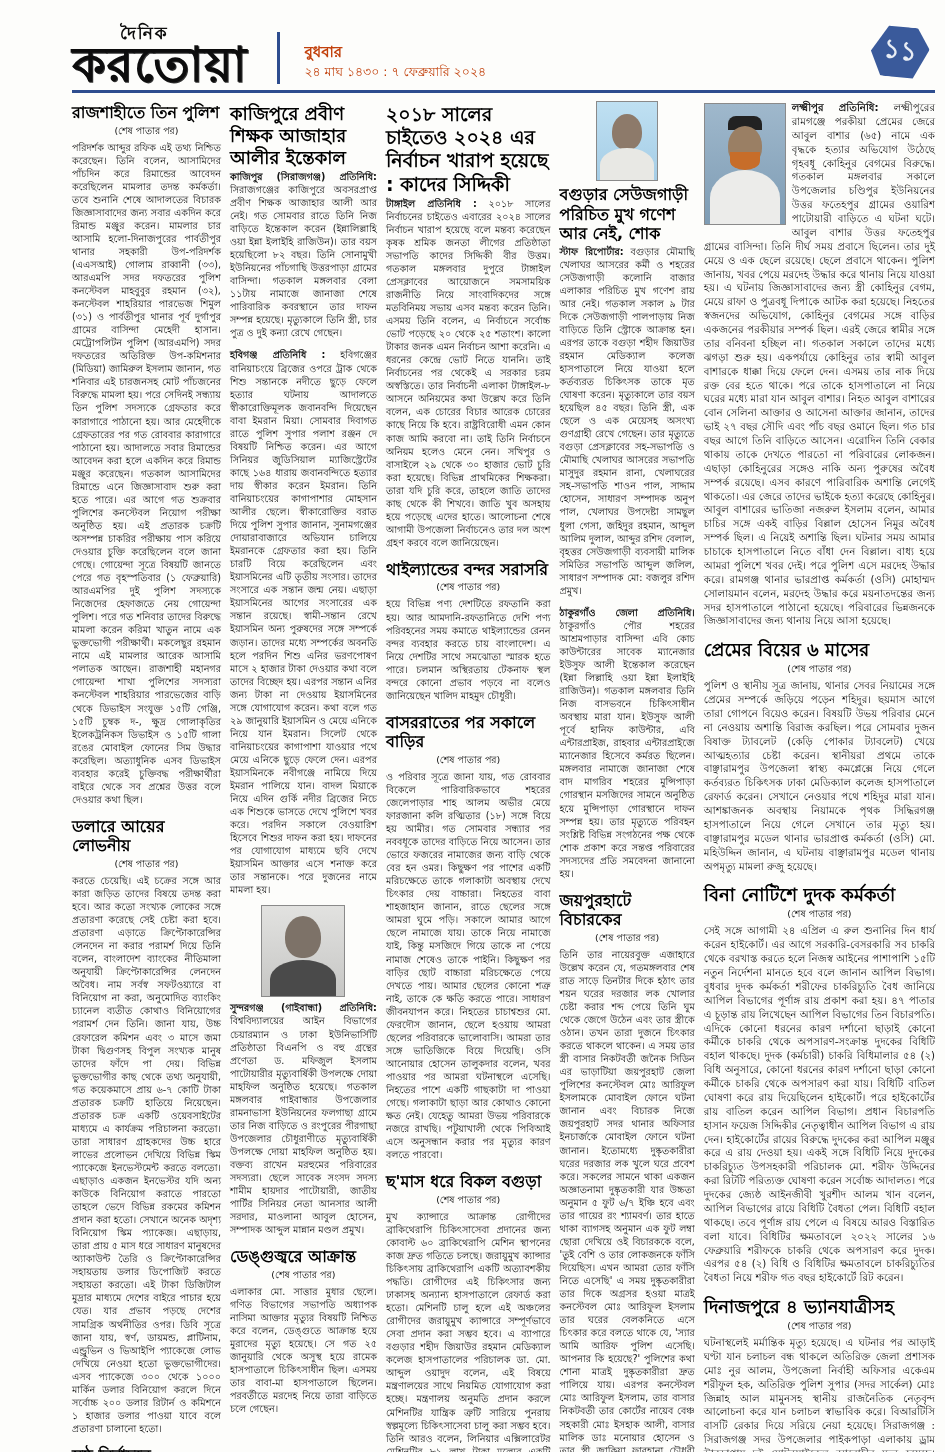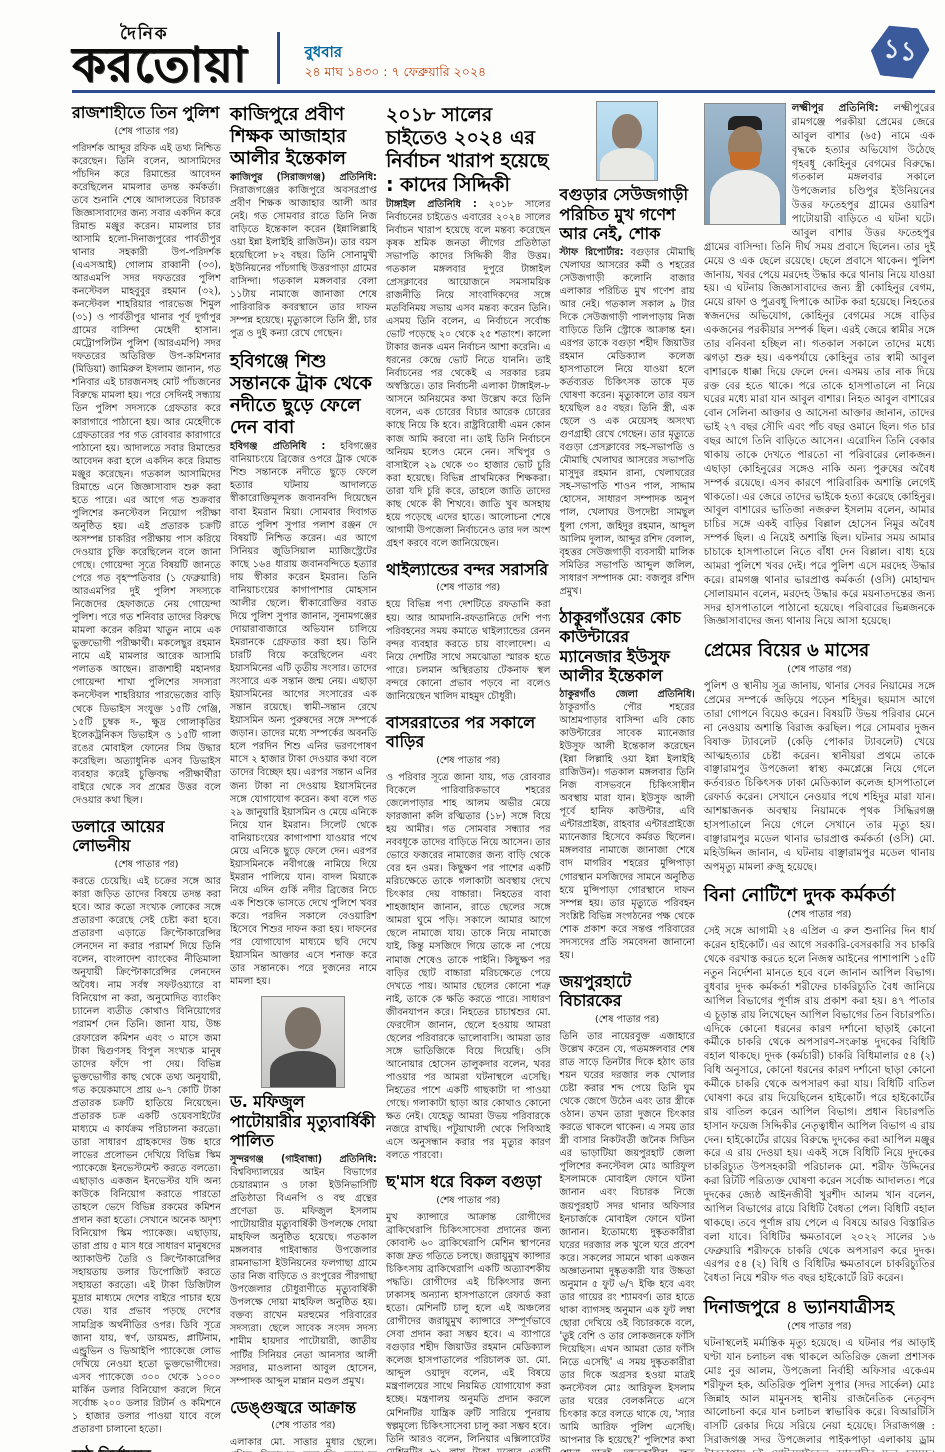--- a/index.html
+++ b/index.html
@@ -8,21 +8,21 @@
   .page { position:relative; width:945px; height:1452px; background:#fdfdfb; overflow:hidden; padding:18px 10px 12px 72px; }
 
   
   .masthead { display:flex; align-items:flex-end; justify-content:space-between; height:68px; padding-right:6px; }
   .brand { display:flex; align-items:flex-end; gap:14px; }
   .brand-text { line-height:0.9; color:#0d0d0d; }
   .brand-top { font-size:17px; font-weight:bold; letter-spacing:2px; margin-left:48px; margin-bottom:2px; }
   .brand-main { font-size:48px; font-weight:900; letter-spacing:1px; text-shadow:1px 1px 0 #333; }
   .mast-divider { width:3px; height:52px; background:#2e4d8f; margin:0 10px 2px 16px; }
   .dateblock { line-height:1.5; margin-bottom:4px; }
-  .weekday { font-size:15px; font-weight:bold; color:#0369a1; }
+  .weekday { font-size:15px; font-weight:bold; color:#c2410c; }
   .dateline-top { font-size:12.5px; color:#c2410c; }
   .pagenum-badge { width:58px; height:52px; background:#3a5a9b; clip-path:polygon(25% 3%, 75% 0%, 100% 38%, 78% 97%, 22% 100%, 0% 55%); display:flex; align-items:center; justify-content:center; color:#e8edf5; font-size:26px; font-weight:900; transform:rotate(8deg); margin-bottom:8px; }
   .head-rule { border-top:3px solid #2e4d8f; margin:4px 0 8px 0; }
 
   
   .cols { display:flex; gap:9px; align-items:flex-start; }
   .col { display:flex; flex-direction:column; }
   .col1 { width:152px; } .col2 { width:150px; } .col3 { width:168px; } .col4 { width:138px; } .col5 { width:236px; }
 
   .story { margin-bottom:9px; }
@@ -91,29 +91,27 @@
       </article>
 
     </section>
 
     <section class="col col2">
       <article class="story">
         <h2 class="headline mid">কাজিপুরে প্রবীণ শিক্ষক আজাহার আলীর ইন্তেকাল</h2>
         <p class="body"><span class="dl">কাজিপুর (সিরাজগঞ্জ) প্রতিনিধি:</span> <span>সিরাজগঞ্জের কাজিপুরে অবসরপ্রাপ্ত প্রবীণ শিক্ষক আজাহার আলী আর নেই। গত সোমবার রাতে তিনি নিজ বাড়িতে ইন্তেকাল করেন (ইন্নালিল্লাহি ওয়া ইন্না ইলাইহি রাজিউন)। তার বয়স হয়েছিলো ৮২ বছর। তিনি সোনামুখী ইউনিয়নের পাঁচগাছি উত্তরপাড়া গ্রামের বাসিন্দা। গতকাল মঙ্গলবার বেলা ১১টায় নামাজে জানাজা শেষে পারিবারিক কবরস্থানে তার দাফন সম্পন্ন হয়েছে। মৃত্যুকালে তিনি স্ত্রী, চার পুত্র ও দুই কন্যা রেখে গেছেন।</span></p>
       </article>
       <article class="story">
-        <h2 class="headline mid">হবিগঞ্জে শিশু সন্তানকে ট্রাক থেকে নদীতে ছুড়ে ফেলে দেন বাবা</h2>
         <p class="body"><span class="dl">হবিগঞ্জ প্রতিনিধি :</span> <span>হবিগঞ্জের বানিয়াচংয়ে ব্রিজের ওপরে ট্রাক থেকে শিশু সন্তানকে নদীতে ছুড়ে ফেলে হত্যার ঘটনায় আদালতে স্বীকারোক্তিমূলক জবানবন্দি দিয়েছেন বাবা ইমরান মিয়া। সোমবার দিবাগত রাতে পুলিশ সুপার পলাশ রঞ্জন দে বিষয়টি নিশ্চিত করেন। এর আগে সিনিয়র জুডিসিয়াল ম্যাজিস্ট্রেটের কাছে ১৬৪ ধারায় জবানবন্দিতে হত্যার দায় স্বীকার করেন ইমরান। তিনি বানিয়াচংয়ের কাগাপাশার মোহসান আলীর ছেলে। স্বীকারোক্তির বরাত দিয়ে পুলিশ সুপার জানান, সুনামগঞ্জের দোয়ারাবাজারে অভিযান চালিয়ে ইমরানকে গ্রেফতার করা হয়। তিনি চারটি বিয়ে করেছিলেন এবং ইয়াসমিনের এটি তৃতীয় সংসার। তাদের সংসারে এক সন্তান জন্ম নেয়। এছাড়া ইয়াসমিনের আগের সংসারের এক সন্তান রয়েছে। স্বামী-সন্তান রেখে ইয়াসমিন অন্য পুরুষদের সঙ্গে সম্পর্কে জড়ান। তাদের মধ্যে সম্পর্কের অবনতি হলে পরদিন শিশু এনির ভরণপোষণ মাসে ২ হাজার টাকা দেওয়ার কথা বলে তাদের বিচ্ছেদ হয়। এরপর সন্তান এনির জন্য টাকা না দেওয়ায় ইয়াসমিনের সঙ্গে যোগাযোগ করেন। কথা বলে গত ২৯ জানুয়ারি ইয়াসমিন ও মেয়ে এনিকে নিয়ে যান ইমরান। সিলেট থেকে বানিয়াচংয়ের কাগাপাশা যাওয়ার পথে মেয়ে এনিকে ছুড়ে ফেলে দেন। এরপর ইয়াসমিনকে নবীগঞ্জে নামিয়ে দিয়ে ইমরান পালিয়ে যান। বাদল মিয়াকে নিয়ে এদিন গুর্কি নদীর ব্রিজের নিচে এক শিশুকে ভাসতে দেখে পুলিশে খবর করে। পরদিন সকালে বেওয়ারিশ হিসেবে শিশুর দাফন করা হয়। দাফনের পর যোগাযোগ মাধ্যমে ছবি দেখে ইয়াসমিন আক্তার এসে শনাক্ত করে তার সন্তানকে। পরে দুজনের নামে মামলা হয়।</span></p>
       </article>
       <article class="story">
         <figure class="photo photo-mofizul">
             <span class="head"></span>
             <span class="shoulders"></span>
           </figure>
-        <h2 class="headline">ড. মফিজুল পাটোয়ারীর মৃত্যুবার্ষিকী পালিত</h2>
         <p class="body"><span class="dl">সুন্দরগঞ্জ (গাইবান্ধা) প্রতিনিধি:</span> <span>বিশ্ববিদ্যালয়ের আইন বিভাগের চেয়ারম্যান ও ঢাকা ইউনিভার্সিটি প্রতিষ্ঠাতা বিএনপি ও বহু গ্রন্থের প্রণেতা ড. মফিজুল ইসলাম পাটোয়ারীর মৃত্যুবার্ষিকী উপলক্ষে দোয়া মাহফিল অনুষ্ঠিত হয়েছে। গতকাল মঙ্গলবার গাইবান্ধার উপজেলার রামনাভাসা ইউনিয়নের ফলগাছা গ্রামে তার নিজ বাড়িতে ও রংপুরের পীরগাছা উপজেলার চৌধুরাণীতে মৃত্যুবার্ষিকী উপলক্ষে দোয়া মাহফিল অনুষ্ঠিত হয়। বক্তব্য রাখেন মরহুমের পরিবারের সদস্যরা। ছেলে সাবেক সংসদ সদস্য শামীম হায়দার পাটোয়ারী, জাতীয় পার্টির সিনিয়র নেতা আনসার আলী সরদার, মাওলানা আবুল হোসেন, সম্পাদক আব্দুল মান্নান মণ্ডল প্রমুখ।</span></p>
       </article>
       <article class="story">
         <h2 class="headline">ডেঙ্গুজ্বরে আক্রান্ত</h2>
         <div class="subnote">(শেষ পাতার পর)</div>
         <p class="body">এলাকার মো. সাত্তার মুধার ছেলে। গণিত বিভাগের সভাপতি অধ্যাপক নাসিমা আক্তার মৃত্যুর বিষয়টি নিশ্চিত করে বলেন, ডেঙ্গুতে আক্রান্ত হয়ে মুরাদের মৃত্যু হয়েছে। সে গত ২৫ জানুয়ারি থেকে অসুস্থ হয়ে রামেক হাসপাতালে চিকিৎসাধীন ছিল। এসময় তার বাবা-মা হাসপাতালে ছিলেন। পরবর্তীতে মরদেহ নিয়ে তারা বাড়িতে চলে গেছেন।</p>
       </article>
 
     </section>
 
@@ -143,21 +141,20 @@
     <section class="col col4">
       <article class="story">
         <figure class="photo photo-ganesh">
             <span class="head"></span>
             <span class="shoulders"></span>
           </figure>
         <h2 class="headline">বগুড়ার সেউজগাড়ী পরিচিত মুখ গণেশ আর নেই, শোক</h2>
         <p class="body"><span class="dl">স্টাফ রিপোর্টার:</span> <span>বগুড়ার মৌমাছি খেলাঘর আসরের কর্মী ও শহরের সেউজগাড়ী কলোনি বাজার এলাকার পরিচিত মুখ গণেশ রায় আর নেই। গতকাল সকাল ৯ টার দিকে সেউজগাড়ী পালপাড়ায় নিজ বাড়িতে তিনি স্ট্রোকে আক্রান্ত হন। এরপর তাকে বগুড়া শহীদ জিয়াউর রহমান মেডিক্যাল কলেজ হাসপাতালে নিয়ে যাওয়া হলে কর্তব্যরত চিকিৎসক তাকে মৃত ঘোষণা করেন। মৃত্যুকালে তার বয়স হয়েছিল ৪৫ বছর। তিনি স্ত্রী, এক ছেলে ও এক মেয়েসহ অসংখ্য গুণগ্রাহী রেখে গেছেন। তার মৃত্যুতে বগুড়া প্রেসক্লাবের সহ-সভাপতি ও মৌমাছি খেলাঘর আসরের সভাপতি মাসুদুর রহমান রানা, খেলাঘরের সহ-সভাপতি শাওন পাল, সাদ্দাম হোসেন, সাধারণ সম্পাদক অনুপ পাল, খেলাঘর উপদেষ্টা সামছুল ধুলা গেসা, জহিদুর রহমান, আব্দুল আলিম দুলাল, আব্দুর রশিদ বেলাল, বৃহত্তর সেউজগাড়ী ব্যবসায়ী মালিক সমিতির সভাপতি আব্দুল জলিল, সাধারণ সম্পাদক মো: বজলুর রশিদ প্রমুখ।</span></p>
       </article>
       <article class="story">
-        <h2 class="headline">ঠাকুরগাঁওয়ের কোচ কাউন্টারের ম্যানেজার ইউসুফ আলীর ইন্তেকাল</h2>
         <p class="body"><span class="dl">ঠাকুরগাঁও জেলা প্রতিনিধি।</span> <span>ঠাকুরগাঁও পৌর শহরের আশ্রমপাড়ার বাসিন্দা এবি কোচ কাউন্টারের সাবেক ম্যানেজার ইউসুফ আলী ইন্তেকাল করেছেন (ইন্না লিল্লাহি ওয়া ইন্না ইলাইহি রাজিউন)। গতকাল মঙ্গলবার তিনি নিজ বাসভবনে চিকিৎসাধীন অবস্থায় মারা যান। ইউসুফ আলী পূর্বে হানিফ কাউন্টার, এবি এন্টারপ্রাইজ, রাহবার এন্টারপ্রাইজে ম্যানেজার হিসেবে কর্মরত ছিলেন। মঙ্গলবার নামাজে জানাজা শেষে বাদ মাগরিব শহরের মুন্সিপাড়া গোরস্থান মসজিদের সামনে অনুষ্ঠিত হয়ে মুন্সিপাড়া গোরস্থানে দাফন সম্পন্ন হয়। তার মৃত্যুতে পরিবহন সংশ্লিষ্ট বিভিন্ন সংগঠনের পক্ষ থেকে শোক প্রকাশ করে সন্তপ্ত পরিবারের সদস্যদের প্রতি সমবেদনা জানানো হয়।</span></p>
       </article>
       <article class="story">
         <h2 class="headline">জয়পুরহাটে বিচারকের</h2>
         <div class="subnote">(শেষ পাতার পর)</div>
         <p class="body">তিনি তার নায়েরবুক্ত এজাহারে উল্লেখ করেন যে, গতমঙ্গলবার শেষ রাত সাড়ে তিনটার দিকে হঠাৎ তার শয়ন ঘরের দরজার লক খোলার চেষ্টা করার শব্দ পেয়ে তিনি ঘুম থেকে জেগে উঠেন এবং তার স্ত্রীকে ওঠান। তখন তারা দুজনে চিৎকার করতে থাকলে থাকেন। এ সময় তার স্ত্রী বাসার নিকটবর্তী জনৈক সিডিন এর ভাড়াটিয়া জয়পুরহাট জেলা পুলিশের কনস্টেবল মোঃ আরিফুল ইসলামকে মোবাইল ফোনে ঘটনা জানান এবং বিচারক নিজে জয়পুরহাট সদর থানার অফিসার ইনচার্জকে মোবাইল ফোনে ঘটনা জানান। ইতোমধ্যে দুষ্কৃতকারীরা ঘরের দরজার লক খুলে ঘরে প্রবেশ করে। সকলের সামনে থাকা একজন অজ্ঞাতনামা দুষ্কৃতকারী যার উচ্চতা অনুমান ৫ ফুট ৬/৭ ইঞ্চি হবে এবং তার গায়ের রং শ্যামবর্ণ। তার হাতে থাকা ব্যাগসহ অনুমান এক ফুট লম্বা ছোরা দেখিয়ে ওই বিচারককে বলে, 'তুই বেশি ও তার লোকজনকে ফাঁসি দিয়েছিস। এখন আমরা তোর ফাঁসি নিতে এসেছি' এ সময় দুষ্কৃতকারীরা তার দিকে অগ্রসর হওয়া মাত্রই কনস্টেবল মোঃ আরিফুল ইসলাম তার ঘরের বেলকনিতে এসে চিৎকার করে বলতে থাকে যে, 'স্যার আমি আরিফ পুলিশ এসেছি। আপনার কি হয়েছে?' পুলিশের কথা শোনা মাত্রই দুষ্কৃতকারীরা দ্রুত পালিয়ে যায়। এরপর কনস্টেবল মোঃ আরিফুল ইসলাম, তার বাসার নিকটবর্তী তার কোর্টের নায়েব বেঞ্চ সহকারী মোঃ ইসহাক আলী, বাসার মালিক ডাঃ মনোয়ার হোসেন ও তার স্ত্রী জাকিয়া ফারহানা চৌধুরী বিচারকের ঘরে এলে তারা দেখতে পান যে, তাদের পূর্ব পার্শ্বের রুমের জানালার গ্রিল কাটা এবং আলমারির ভেতরে রাখা একটি ব্রিফকেসের মালামাল ছড়ানো ছিটানো অবস্থায় আছে। তার মধ্যে হাতে তৈরি স্বর্ণের দুটি চুড়ি যাহার ওজন দুই ভরি, একটি স্বর্ণের চেইন যাহার ওজন দুইভরি ও দুইটি কানের দুল যাহার...</p>
       </article>
     </section>
 
     <section class="col col5">

